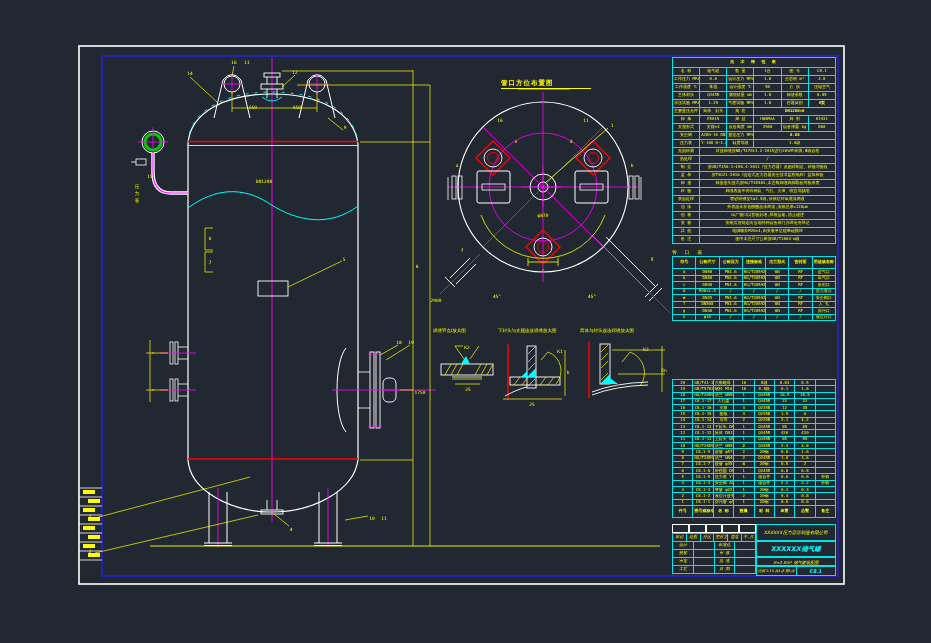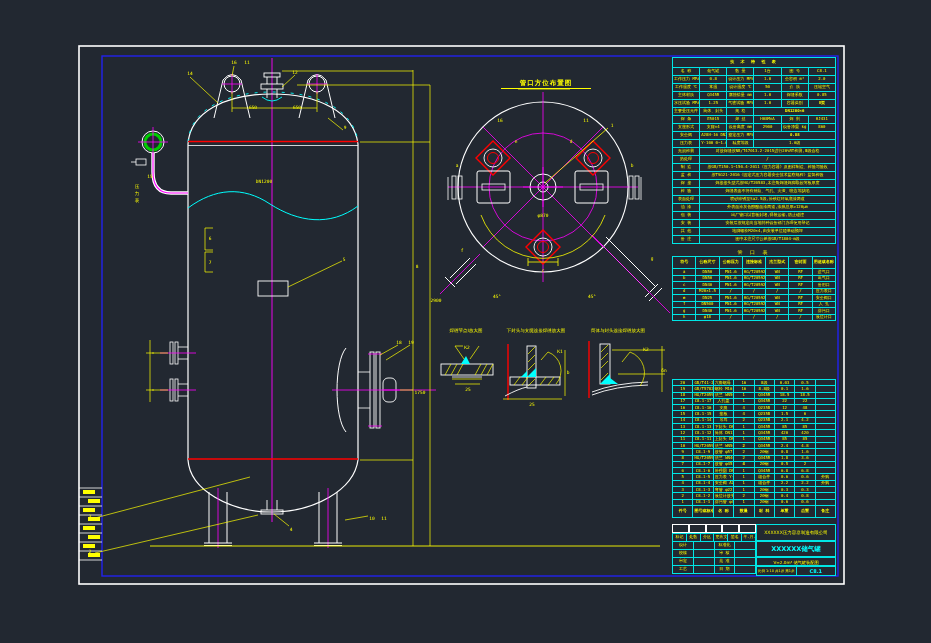--- a/index.html
+++ b/index.html
@@ -1,21 +1,21 @@
 <!DOCTYPE html>
 <html><head>
 <meta charset="utf-8">
 <style>
   html,body{margin:0;padding:0;background:#222831;}
   .canvas{position:relative;width:931px;height:643px;background:#222831;overflow:hidden;
           font-family:"DejaVu Sans",sans-serif;}
   svg{position:absolute;left:0;top:0;}
   .tag{position:absolute;color:#ffff00;font:4.5px "DejaVu Sans Mono",monospace;
        transform:translate(-50%,-50%);white-space:nowrap;z-index:5;}
-  .freetitle{position:absolute;color:#ffff00;text-align:center;z-index:5;
+  .freetitle{position:absolute;color:#ffff00;z-index:5;
        font-family:"DejaVu Sans",sans-serif;}
   .tv-title{font-size:6.5px;font-weight:bold;letter-spacing:1px;}
   .dt-title{font-size:4.5px;}
   .tabbox{position:absolute;z-index:4;}
   table.cadtab{border-collapse:collapse;table-layout:fixed;width:100%;}
   table.cadtab td{border:1px solid #00e5e5;color:#ffff00;font-size:4px;line-height:1.05;
        padding:0 1px;overflow:hidden;white-space:nowrap;text-align:center;
        font-family:"DejaVu Sans Mono",monospace;}
   .t-tech td{height:7px;}
   .t-noz td{height:5.5px;}
@@ -697,21 +697,21 @@
             <td class="hd">数量</td>
             <td class="hd">材 料</td>
             <td class="hd">单重</td>
             <td class="hd">总重</td>
             <td class="hd">备注</td>
           </tr>
         </tbody>
       </table>
     </div>
 
-  <div class="tabbox" style="left:672px;top:524px;width:164px;height:44px;">
+  <div class="tabbox" style="left:672px;top:524px;width:164px;height:44px;font-style:italic;">
     <div class="tb-abs revrow" style="left:0;top:0;width:84px;height:9px;border:none;">
       <div class="revcell"></div>
       <div class="revcell"></div>
       <div class="revcell"></div>
       <div class="revcell"></div>
       <div class="revcell"></div>
     </div>
     <div class="tb-abs t-sig" style="left:0;top:9px;width:84px;height:8px;border:none;">
         <table class="cadtab">
           <tbody>

